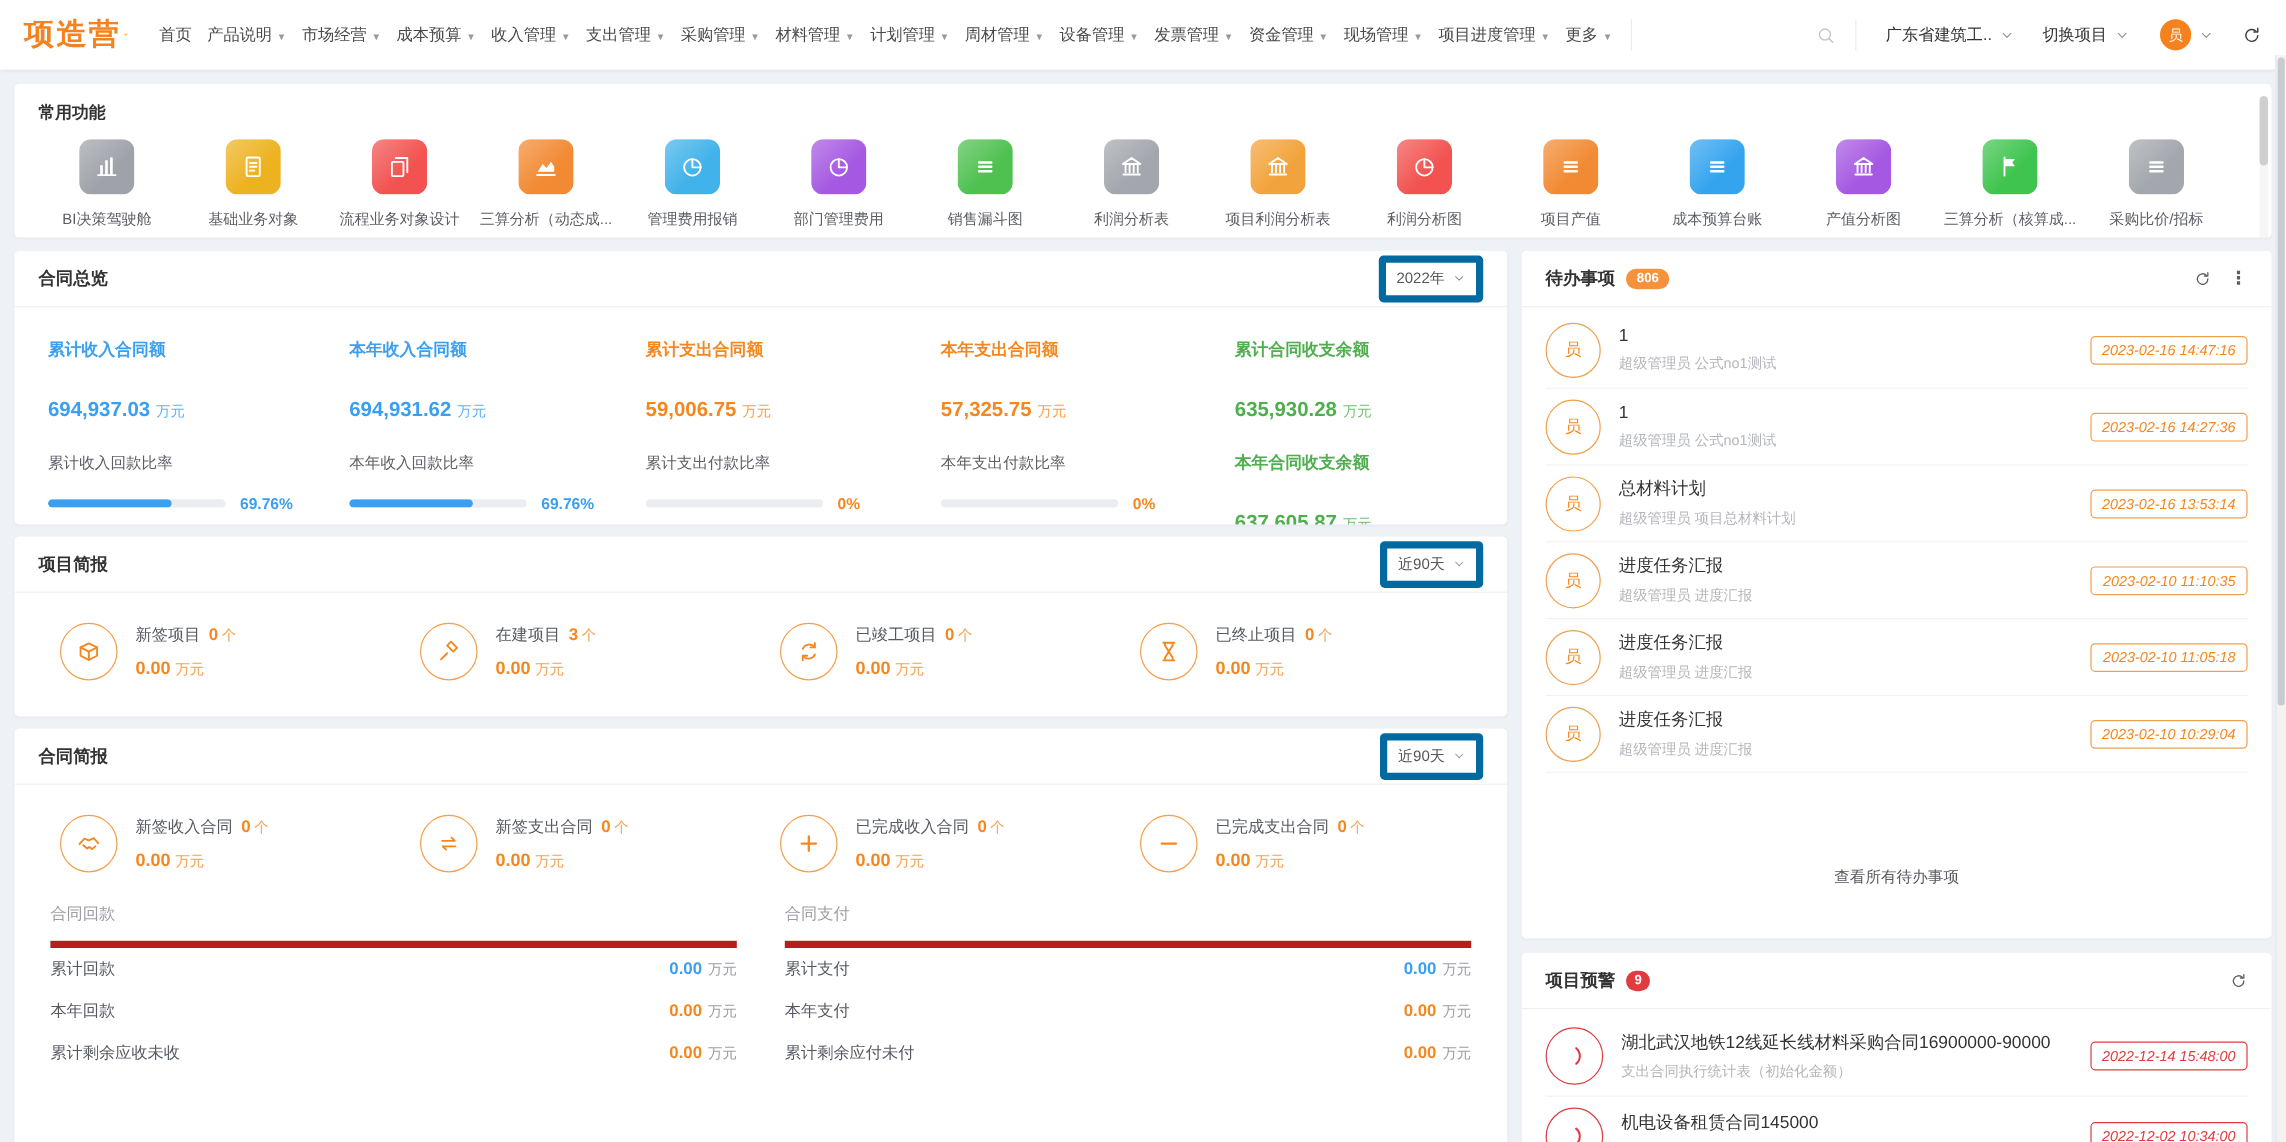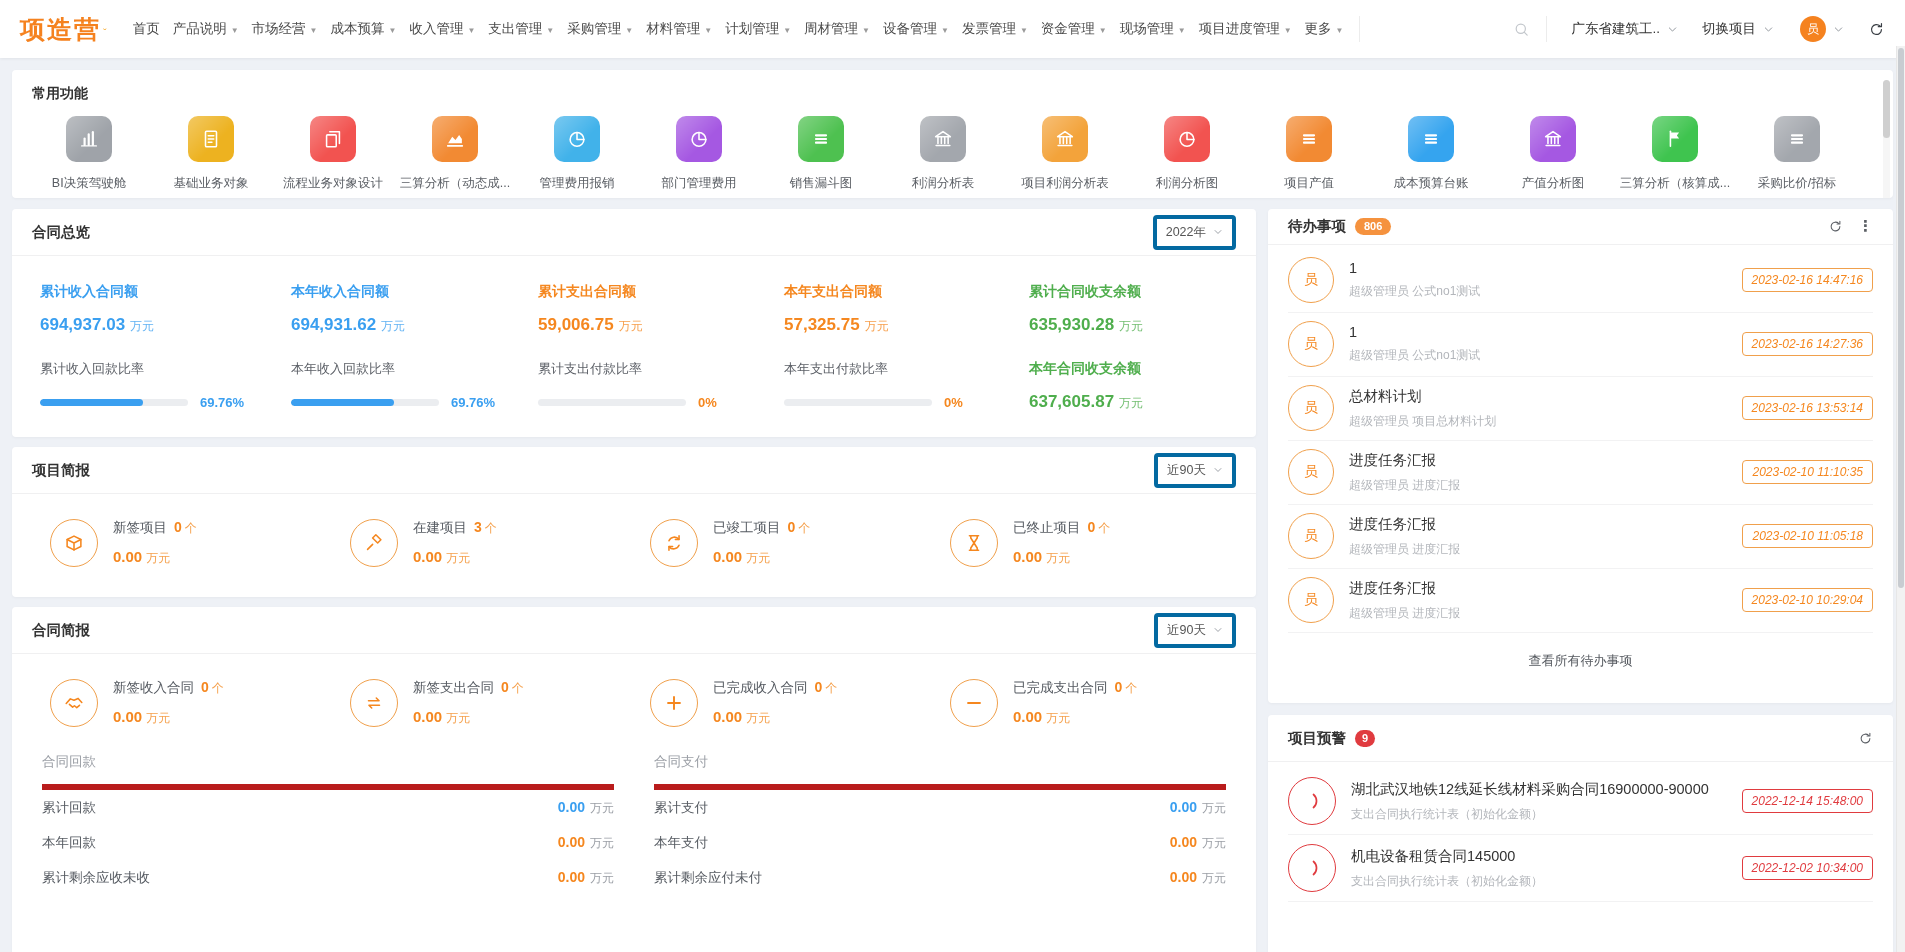--- a/index.html
+++ b/index.html
@@ -30,36 +30,36 @@
   .nav-refresh{margin-left:24px;margin-right:6px;color:#3a3f45;display:flex;cursor:pointer;}
   
   .content{padding:12px 12px 0 12px;display:flex;flex-direction:column;gap:11px;}
   .card{background:#fff;border-radius:4px;box-shadow:0 1px 3px rgba(0,0,0,.04);}
   .columns{display:flex;gap:12px;align-items:flex-start;}
   .col-left{width:1244px;display:flex;flex-direction:column;gap:10px;flex:none;}
   .col-right{flex:1;display:flex;flex-direction:column;gap:12px;min-width:0;}
   .card-header{height:46px;display:flex;align-items:center;padding:0 20px;border-bottom:1px solid #f0f0f1;}
   .card-title{font-size:14.5px;font-weight:bold;color:#333;}
   .header-right{margin-left:auto;display:flex;align-items:center;gap:16px;}
-  .select{border:4px solid #0369a1;border-radius:4px;padding:5px 9px;font-size:12.5px;color:#555;display:flex;align-items:center;gap:7px;cursor:pointer;background:#fff;}
+  .select{border:6px solid #0369a1;border-radius:4px;padding:5px 9px;font-size:12.5px;color:#555;display:flex;align-items:center;gap:7px;cursor:pointer;background:#fff;}
   
   .quick-card{height:128px;position:relative;overflow:hidden;}
   .quick-title{font-size:14px;font-weight:bold;color:#333;padding:15px 20px 0 20px;}
   .tiles{display:flex;padding:13px 4px 0 16px;}
   .tile{width:122px;display:flex;flex-direction:column;align-items:center;cursor:pointer;flex:none;}
   .tile-icon{width:46px;height:46px;border-radius:10px;display:flex;align-items:center;justify-content:center;color:#fff;
     background-image:linear-gradient(135deg,rgba(255,255,255,.30),rgba(255,255,255,0) 60%);}
   .tile-label{margin-top:13px;font-size:12.5px;color:#5a5e64;white-space:nowrap;}
   .quick-scrollbar{position:absolute;right:3px;top:10px;width:7px;height:150px;background:#f6f6f6;border-radius:4px;}
   .quick-scroll-thumb{position:absolute;top:0;left:0;width:7px;height:58px;background:#cfcfcf;border-radius:4px;}
   
   .overview-card{height:228px;overflow:hidden;}
   .stats-row{display:grid;grid-template-columns:251px 247px 246px 245px 1fr;padding:27px 16px 0 28px;}
   .stat-label{font-size:14px;font-weight:bold;}
-  .stat-value-line{margin-top:14px;}
+  .stat-value-line{margin-top:31px;}
   .stat-value{font-size:17px;font-weight:bold;}
   .stat-unit{font-size:12px;margin-left:5px;opacity:.8;}
   .ratios-row{display:grid;grid-template-columns:251px 247px 246px 245px 1fr;padding:25px 0 0 28px;}
   .ratio-label{font-size:13px;color:#5b5f66;}
   .bar-line{display:flex;align-items:center;gap:12px;margin-top:17px;}
   .bar{width:148px;height:7px;background:#ebedf0;border-radius:4px;overflow:hidden;flex:none;}
   .bar-fill{height:100%;border-radius:4px;}
   .ratio-pct{font-size:13px;font-weight:bold;}
   
   .brief-card{height:150px;overflow:hidden;}
@@ -74,21 +74,21 @@
   .brief-amount{color:#f5871f;font-weight:bold;font-size:15px;}
   .brief-amount-unit{color:#f5a04c;font-size:12px;margin-left:4px;}
   .contract-brief-card{height:560px;overflow:hidden;}
   .money-section{display:grid;grid-template-columns:1fr 1fr;gap:40px;padding:26px 30px 0 30px;}
   .money-title{font-size:13.5px;color:#9a9ea5;padding-bottom:13px;border-bottom:6px solid #b91c1c;}
   .money-row{display:flex;align-items:center;justify-content:space-between;height:35px;}
   .money-label{font-size:13.5px;color:#555a61;}
   .money-val{font-size:14px;font-weight:bold;}
   .money-unit{font-size:12px;color:#9a9ea5;margin-left:5px;font-weight:normal;}
   
-  .todo-card{height:494px;display:flex;flex-direction:column;overflow:hidden;}
+  .todo-card{height:573px;display:flex;flex-direction:column;overflow:hidden;}
   .badge{background:#f5923e;color:#fff;font-size:11px;font-weight:bold;border-radius:10px;padding:3px 9px;margin-left:9px;line-height:1;}
   .badge.red{background:#e03b3f;padding:3px 7px;}
   .panel-icons{margin-left:auto;display:flex;align-items:center;gap:15px;color:#5a5e64;}
   .panel-icon{display:flex;cursor:pointer;}
   .kebab{font-size:15px;font-weight:bold;color:#5a5e64;cursor:pointer;letter-spacing:0;}
   .todo-list{padding:4px 20px 0 20px;flex:1;}
   .todo-item{display:flex;align-items:center;gap:15px;height:63px;border-bottom:1px solid #f2f2f3;cursor:pointer;}
   .todo-avatar{width:44px;height:44px;border-radius:50%;border:1px solid #f0a04c;color:#f5871f;font-size:14px;display:flex;align-items:center;justify-content:center;flex:none;}
   .todo-text{flex:1;min-width:0;}
   .todo-title{font-size:14.5px;color:#333;white-space:nowrap;overflow:hidden;text-overflow:ellipsis;}

